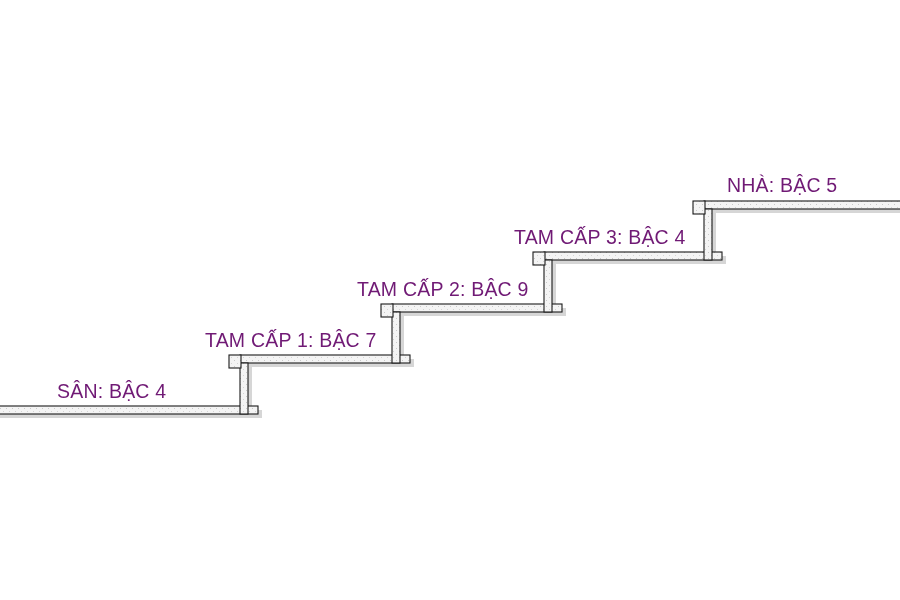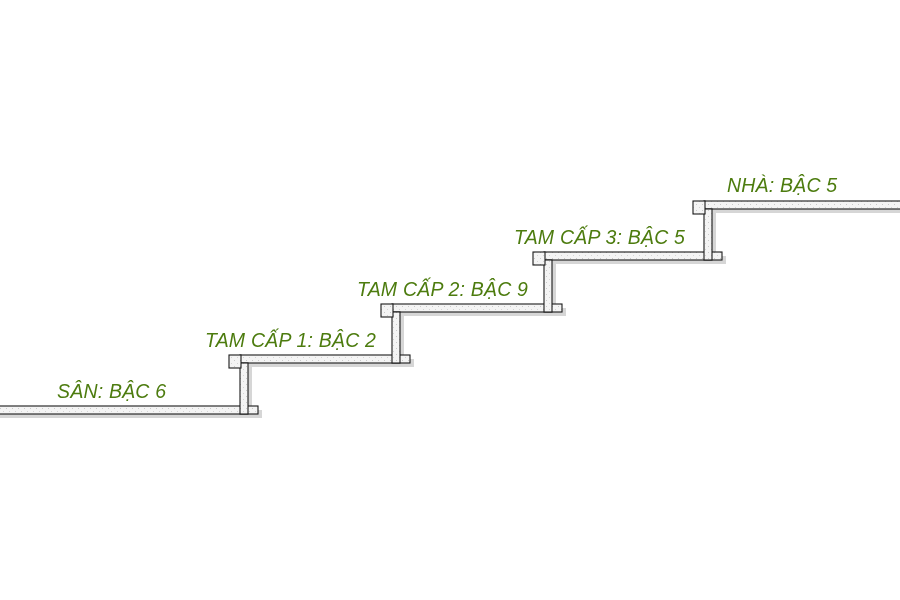--- a/index.html
+++ b/index.html
@@ -20,27 +20,26 @@
     position: absolute;
     left: 0;
     top: 0;
     width: 900px;
     height: 600px;
     display: block;
   }
   .step-label {
     position: absolute;
     white-space: nowrap;
-    color: #4d7c0f;
+    color: #701a75;
     font-family: "Liberation Sans", sans-serif;
     font-size: 19.5px;
     font-weight: 400;
     letter-spacing: 0.2px;
     line-height: 1;
-    font-style: italic;
     -webkit-font-smoothing: antialiased;
   }
 </style>
 </head>
 <body>
 
 <div id="stage">
 
   <svg id="stair-svg" viewBox="0 0 900 600">
     <defs>
@@ -84,20 +83,20 @@
       </g>
     <g id="nosing-layer">
         <rect x="229" y="355" width="12" height="13" fill="url(#stipple)" stroke="#1A1A1A" stroke-width="1.1"></rect>
         <rect x="381" y="304" width="12" height="13" fill="url(#stipple)" stroke="#1A1A1A" stroke-width="1.1"></rect>
         <rect x="533" y="252" width="12" height="13" fill="url(#stipple)" stroke="#1A1A1A" stroke-width="1.1"></rect>
         <rect x="693" y="201" width="12" height="13" fill="url(#stipple)" stroke="#1A1A1A" stroke-width="1.1"></rect>
       </g>
   </svg>
 
   <div id="label-layer">
-      <div class="step-label" style="left: 57px; top: 382px;">SÂN: BẬC 6</div>
-      <div class="step-label" style="left: 205px; top: 331px;">TAM CẤP 1: BẬC 2</div>
+      <div class="step-label" style="left: 57px; top: 382px;">SÂN: BẬC 4</div>
+      <div class="step-label" style="left: 205px; top: 331px;">TAM CẤP 1: BẬC 7</div>
       <div class="step-label" style="left: 357px; top: 280px;">TAM CẤP 2: BẬC 9</div>
-      <div class="step-label" style="left: 514px; top: 228px;">TAM CẤP 3: BẬC 5</div>
+      <div class="step-label" style="left: 514px; top: 228px;">TAM CẤP 3: BẬC 4</div>
       <div class="step-label" style="left: 727px; top: 176px;">NHÀ: BẬC 5</div>
     </div>
 
 </div>
 
 </body></html>

